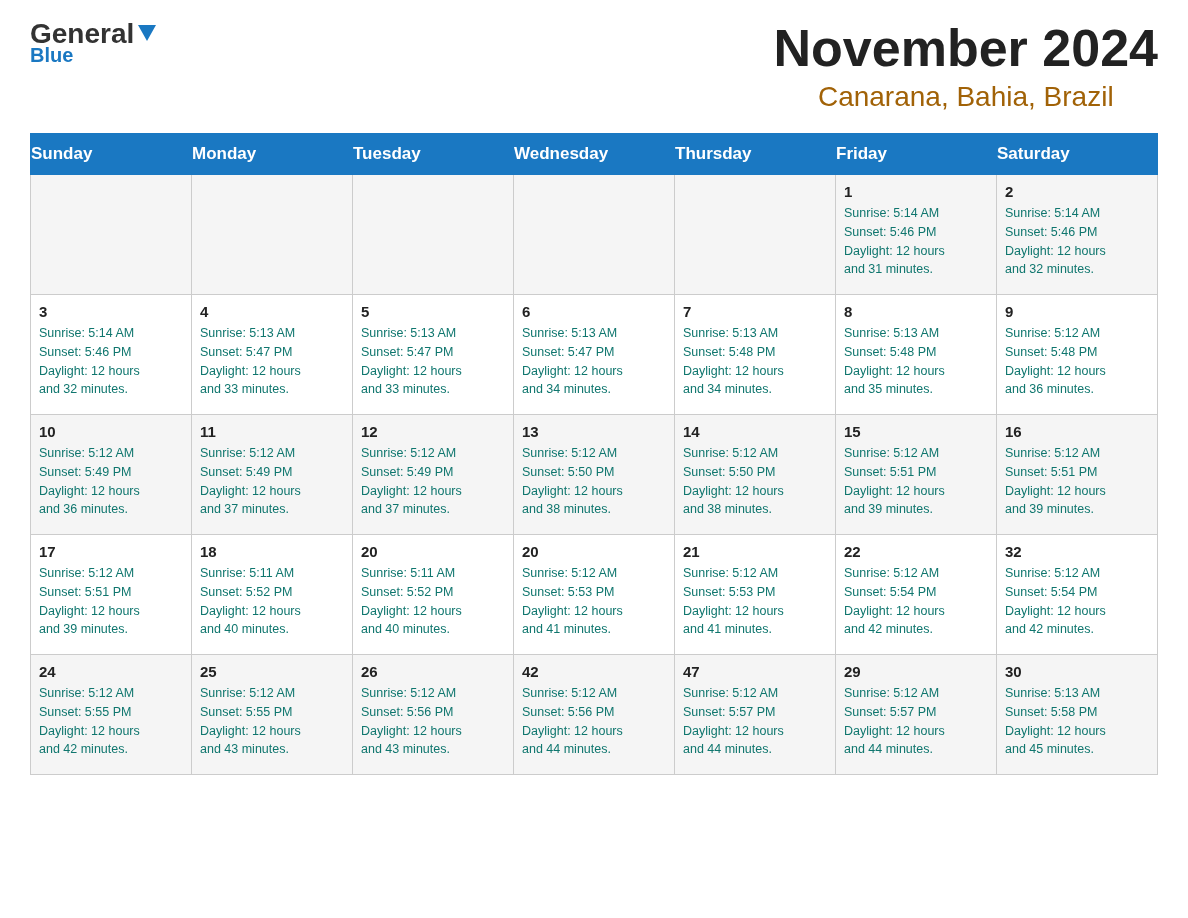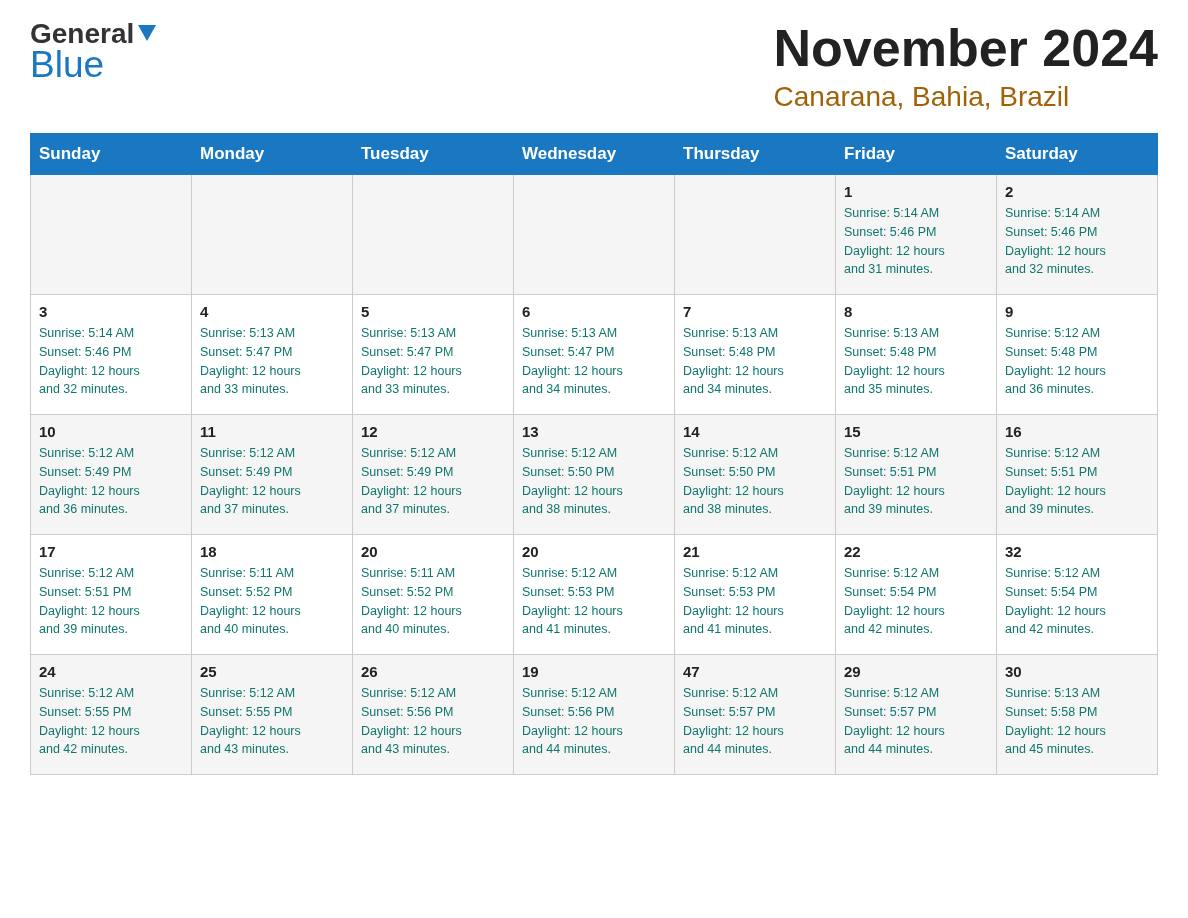--- a/index.html
+++ b/index.html
@@ -22,28 +22,28 @@
       flex-direction: column;
       align-items: flex-start;
     }
     .logo-text {
       font-size: 28px;
       font-weight: bold;
       color: #333;
       line-height: 1;
     }
     .logo-line2 {
-      font-size: 37px;
-      font-weight: normal;
+      font-size: 20px;
+      font-weight: bold;
       color: #1a78c2;
       margin-top: -4px;
       text-align: right;
     }
     .title-section {
-      text-align: left;
+      text-align: center;
       margin-left: 36px;
     }
     .month-title {
       font-size: 52px;
       font-weight: bold;
       color: #222;
       line-height: 1.1;
     }
     .location-title {
       font-size: 28px;
@@ -55,21 +55,21 @@
       border-collapse: collapse;
       table-layout: fixed;
     }
     thead tr {
       background-color: #1a78c2;
     }
     thead th {
       color: #fff;
       font-size: 17px;
       font-weight: bold;
-      padding: 10px 8px;
+      padding: 10px 0;
       text-align: left;
       border: 1px solid #1a78c2;
     }
     tbody tr {
       vertical-align: top;
     }
     tbody td {
       border: 1px solid #ccc;
       padding: 8px;
       font-size: 13px;
@@ -320,21 +320,21 @@
 and 43 minutes.</div>
         </td>
         <td>
           <span class="day-number">26</span>
           <div class="day-info" style="white-space: pre-line;">Sunrise: 5:12 AM
 Sunset: 5:56 PM
 Daylight: 12 hours
 and 43 minutes.</div>
         </td>
         <td>
-          <span class="day-number">19</span>
+          <span class="day-number">42</span>
           <div class="day-info" style="white-space: pre-line;">Sunrise: 5:12 AM
 Sunset: 5:56 PM
 Daylight: 12 hours
 and 44 minutes.</div>
         </td>
         <td>
           <span class="day-number">47</span>
           <div class="day-info" style="white-space: pre-line;">Sunrise: 5:12 AM
 Sunset: 5:57 PM
 Daylight: 12 hours

